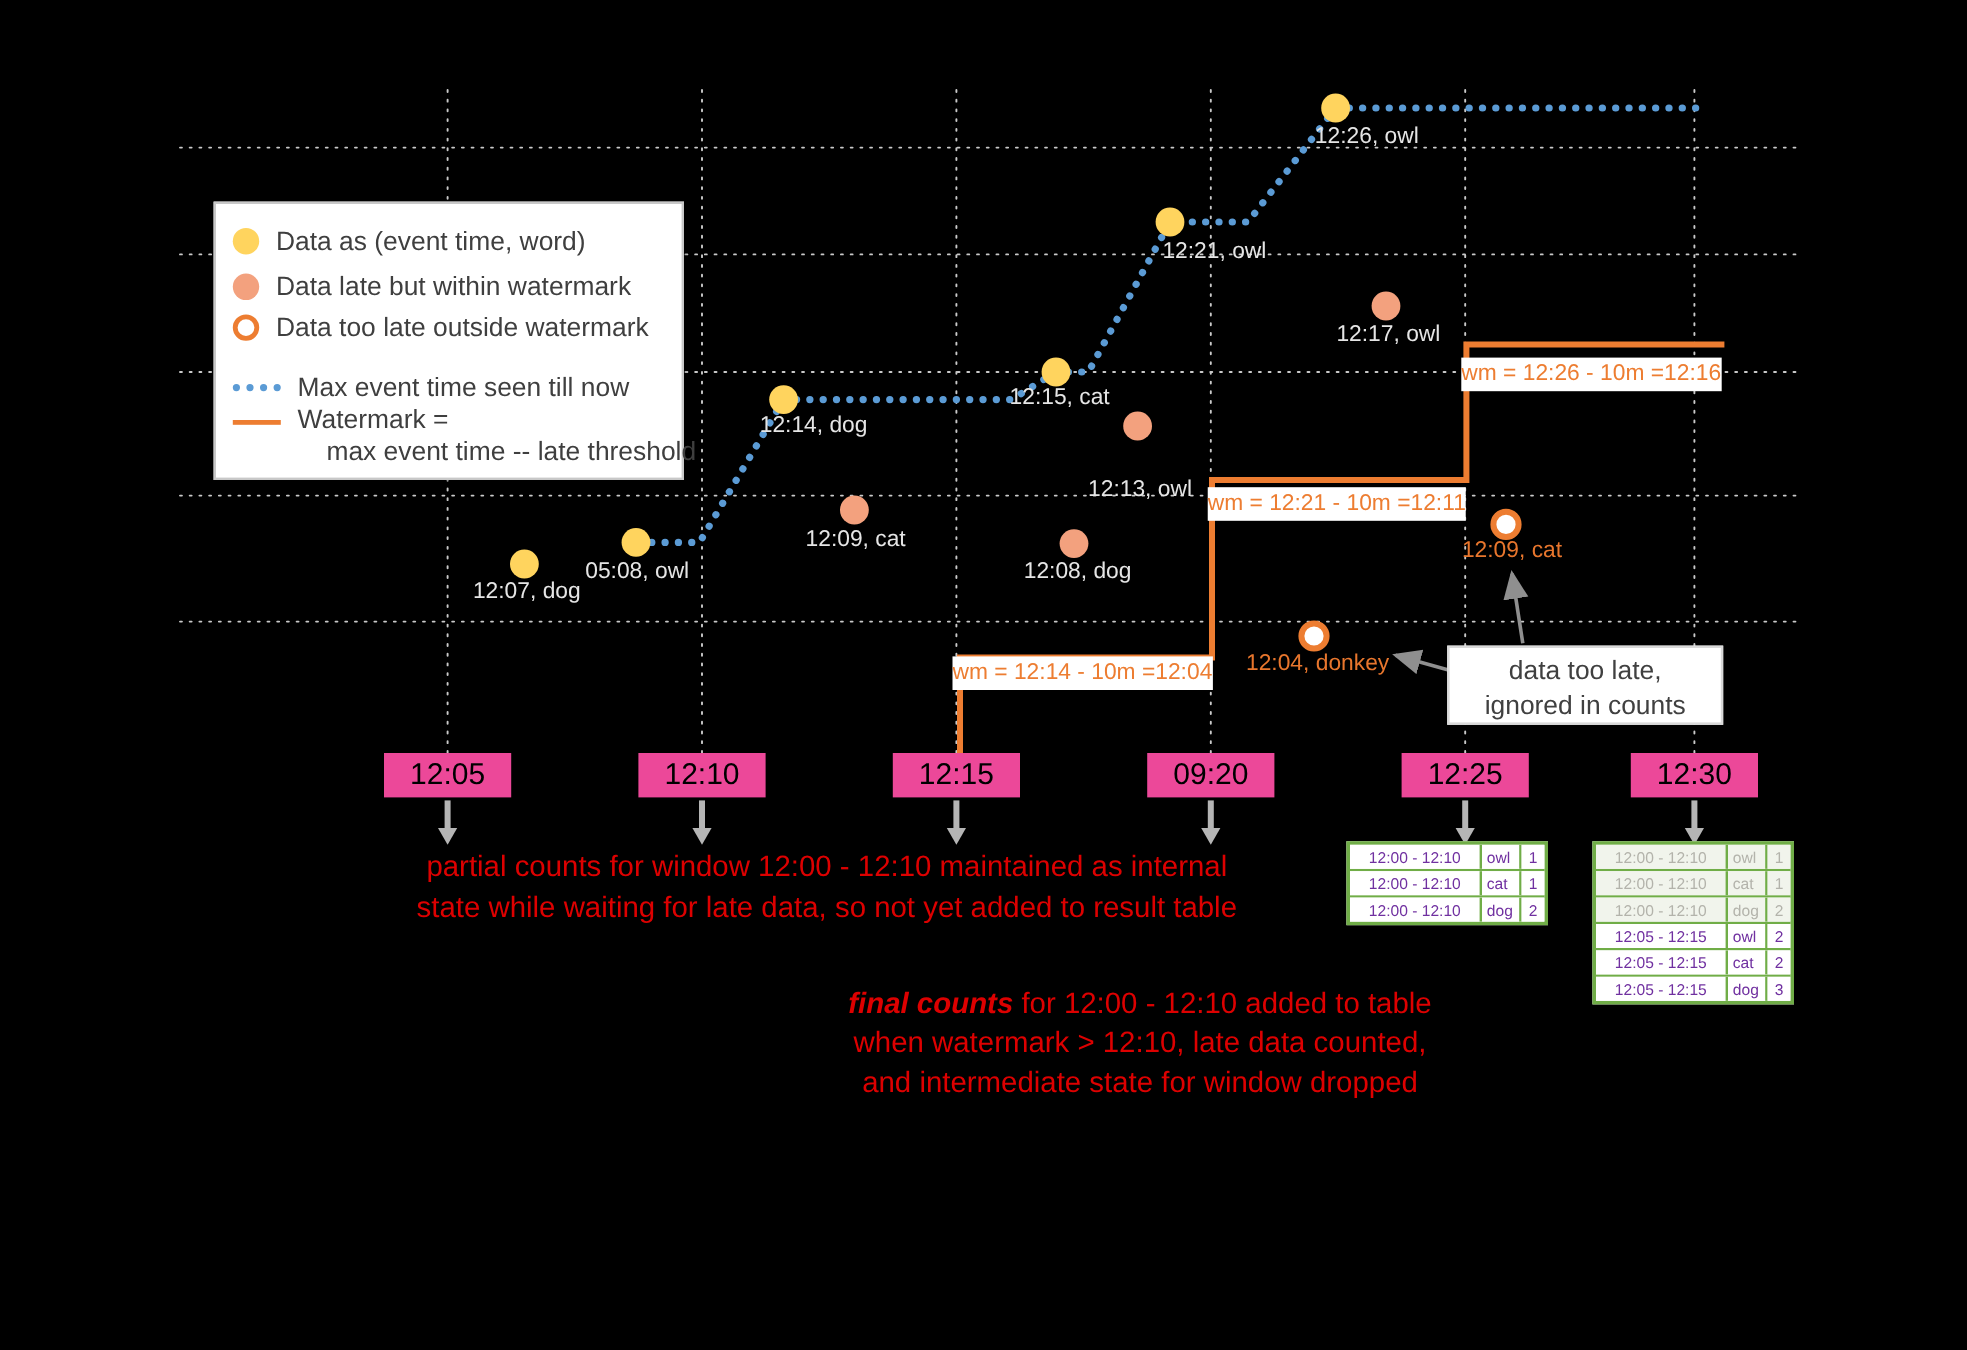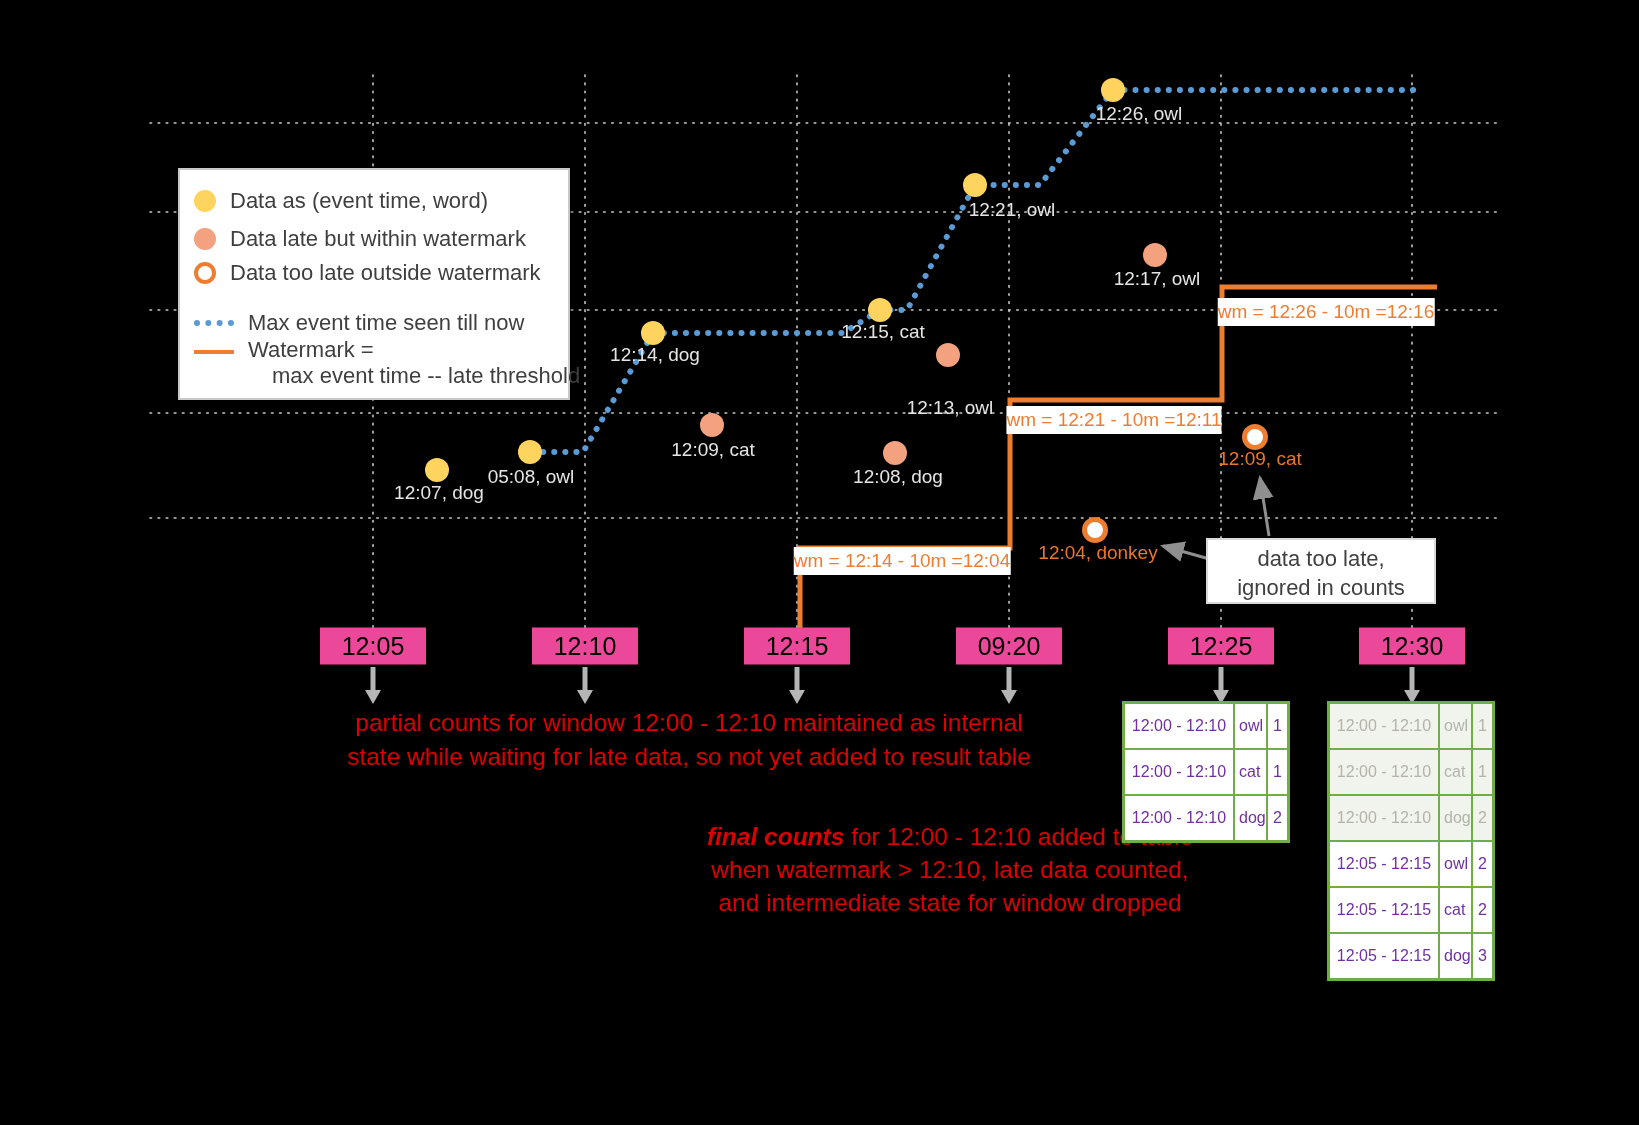--- a/index.html
+++ b/index.html
@@ -48,21 +48,21 @@
 
   
   .note-box { position:absolute; left:1206px; top:538px; width:230px; height:66px; background:#fff;
               border:2px solid #d9d9d9; color:#404040; font-size:22px; text-align:center; line-height:29px;
               padding-top:4px; }
 
   
   .result-table { position:absolute; border:3px solid #70AD47; background:#fff; }
   .result-row { display:flex; border-bottom:2px solid #70AD47; }
   .result-row:last-child { border-bottom:none; }
-  .cell { height:44px; display:flex; align-items:center; font-size:16px; color:#7030A0;
+  .cell { height:20px; display:flex; align-items:center; font-size:13px; color:#7030A0;
           border-right:2px solid #70AD47; background:#fff; }
   .cell:last-child { border-right:none; }
   .cell.window { width:110px; justify-content:center; }
   .cell.word { width:33px; padding-left:4px; }
   .cell.count { width:19px; justify-content:center; }
   .result-row.faded .cell { color:#b3b3ab; background:#f1f4ec; }
 </style>
 </head>
 <body>
 
@@ -110,21 +110,21 @@
       <line x1="1269" y1="536" x2="1260" y2="478" marker-end="url(#ah)"></line>
     </g>
   </svg>
 
   <div id="points-layer" class="layer">
       <div class="point on-time" style="left: 437px; top: 470px;"></div>
       <div class="point-label on-time" style="left: 439px; top: 493px;">12:07, dog</div>
       <div class="point on-time" style="left: 530px; top: 452px;"></div>
       <div class="point-label on-time" style="left: 531px; top: 477px;">05:08, owl</div>
       <div class="point on-time" style="left: 653px; top: 333px;"></div>
-      <div class="point-label on-time" style="left: 655px; top: 355px;">12:14, dog</div>
+      <div class="point-label on-time" style="left: 678px; top: 355px;">12:14, dog</div>
       <div class="point on-time" style="left: 880px; top: 310px;"></div>
       <div class="point-label on-time" style="left: 883px; top: 332px;">12:15, cat</div>
       <div class="point on-time" style="left: 975px; top: 185px;"></div>
       <div class="point-label on-time" style="left: 1012px; top: 210px;">12:21, owl</div>
       <div class="point on-time" style="left: 1113px; top: 90px;"></div>
       <div class="point-label on-time" style="left: 1139px; top: 114px;">12:26, owl</div>
       <div class="point late" style="left: 712px; top: 425px;"></div>
       <div class="point-label late" style="left: 713px; top: 450px;">12:09, cat</div>
       <div class="point late" style="left: 895px; top: 453px;"></div>
       <div class="point-label late" style="left: 898px; top: 477px;">12:08, dog</div>

